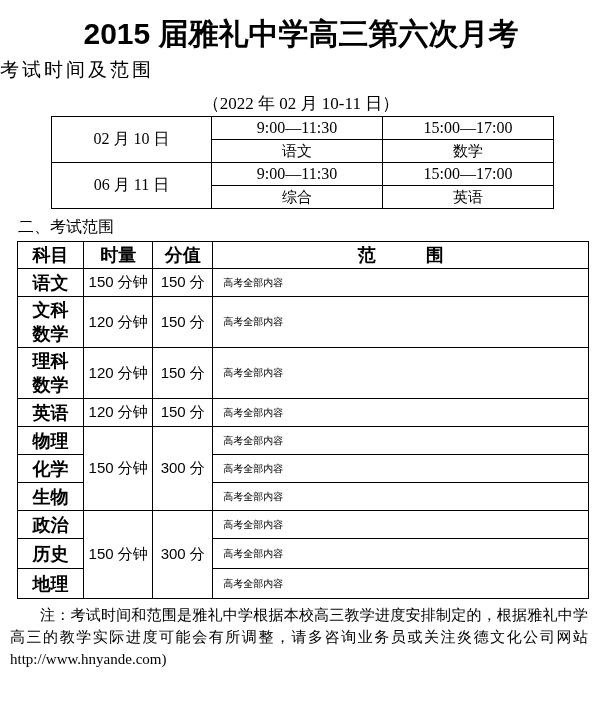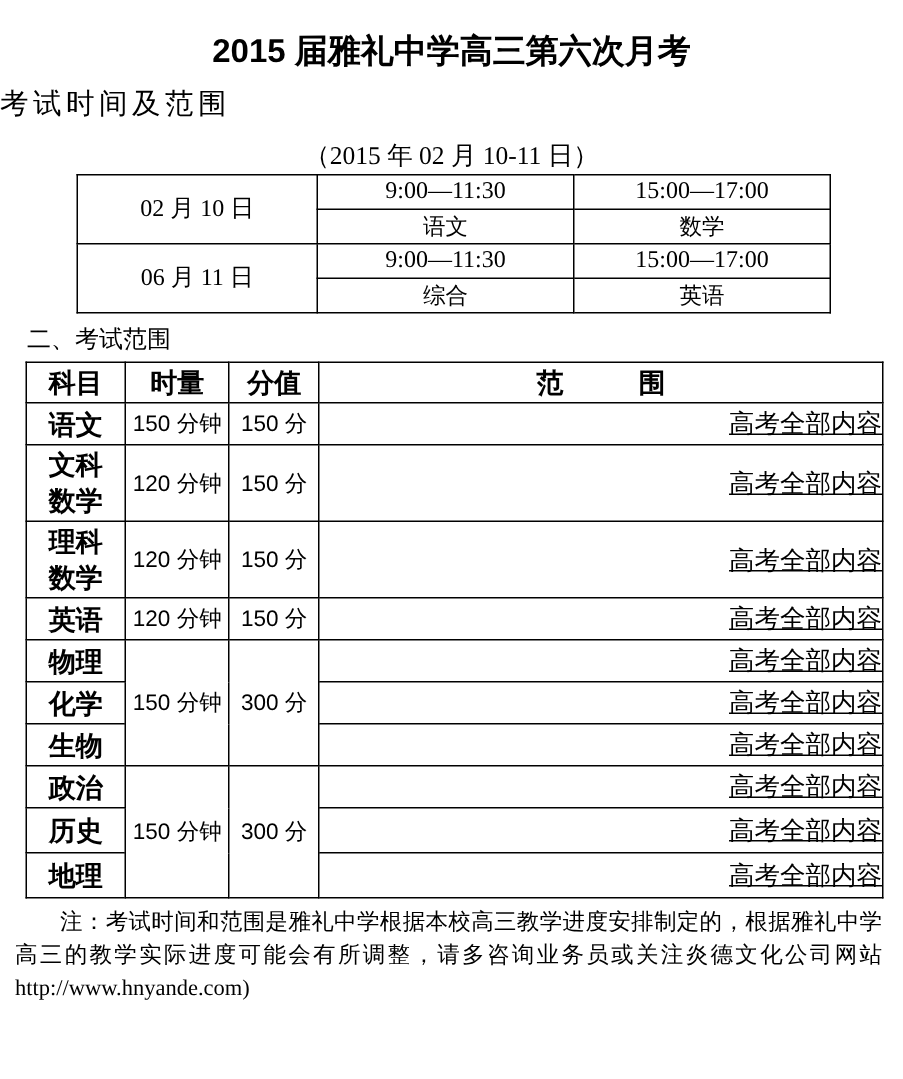--- a/index.html
+++ b/index.html
@@ -21,21 +21,21 @@
   .brand-title {
     text-align: center;
     font-size: 22px;
     line-height: 28px;
     letter-spacing: 8px;
     font-family: "Liberation Serif", serif;
     white-space: pre;
   }
   .main-title {
     text-align: center;
-    font-size: 22px;
+    font-size: 30px;
     line-height: 36px;
     margin-top: 2px;
     font-weight: bold;
     font-family: "Liberation Sans", sans-serif;
   }
   .subtitle {
     font-size: 19px;
     line-height: 28px;
     margin-top: 4px;
     letter-spacing: 3px;
@@ -109,25 +109,24 @@
     text-align: center;
     white-space: pre-line;
     line-height: 24px;
   }
   .scope-table .val-cell {
     font-size: 15px;
     text-align: center;
     font-family: Liberation Sans, sans-serif;
   }
   .scope-table .scope-cell {
-    font-size: 17px;
-    text-align: right;
+    font-size: 10px;
+    text-align: left;
     padding-left: 10px;
     font-family: "Liberation Serif", serif;
-    text-decoration: underline;
   }
   .row-h28 td { height: 27px; }
   .row-h50 td { height: 50px; }
   .row-h30 td { height: 29px; }
 
   
   .footer-note {
     width: 578px;
     margin: 5px auto 0 10px;
     font-size: 15px;
@@ -137,21 +136,21 @@
     font-family: "Liberation Serif", serif;
   }
 </style>
 </head>
 <body>
 
 <div class="page">
 
   <div class="main-title">2015 届雅礼中学高三第六次月考</div>
   <div class="subtitle">考试时间及范围</div>
-  <div class="date-range">（2015 年 02 月 10-11 日）</div>
+  <div class="date-range">（2022 年 02 月 10-11 日）</div>
 
 
   <table class="time-table">
     <colgroup>
       <col style="width:160px">
         <col style="width:171px">
         <col style="width:171px">
     </colgroup>
     <tbody>
       <tr>

